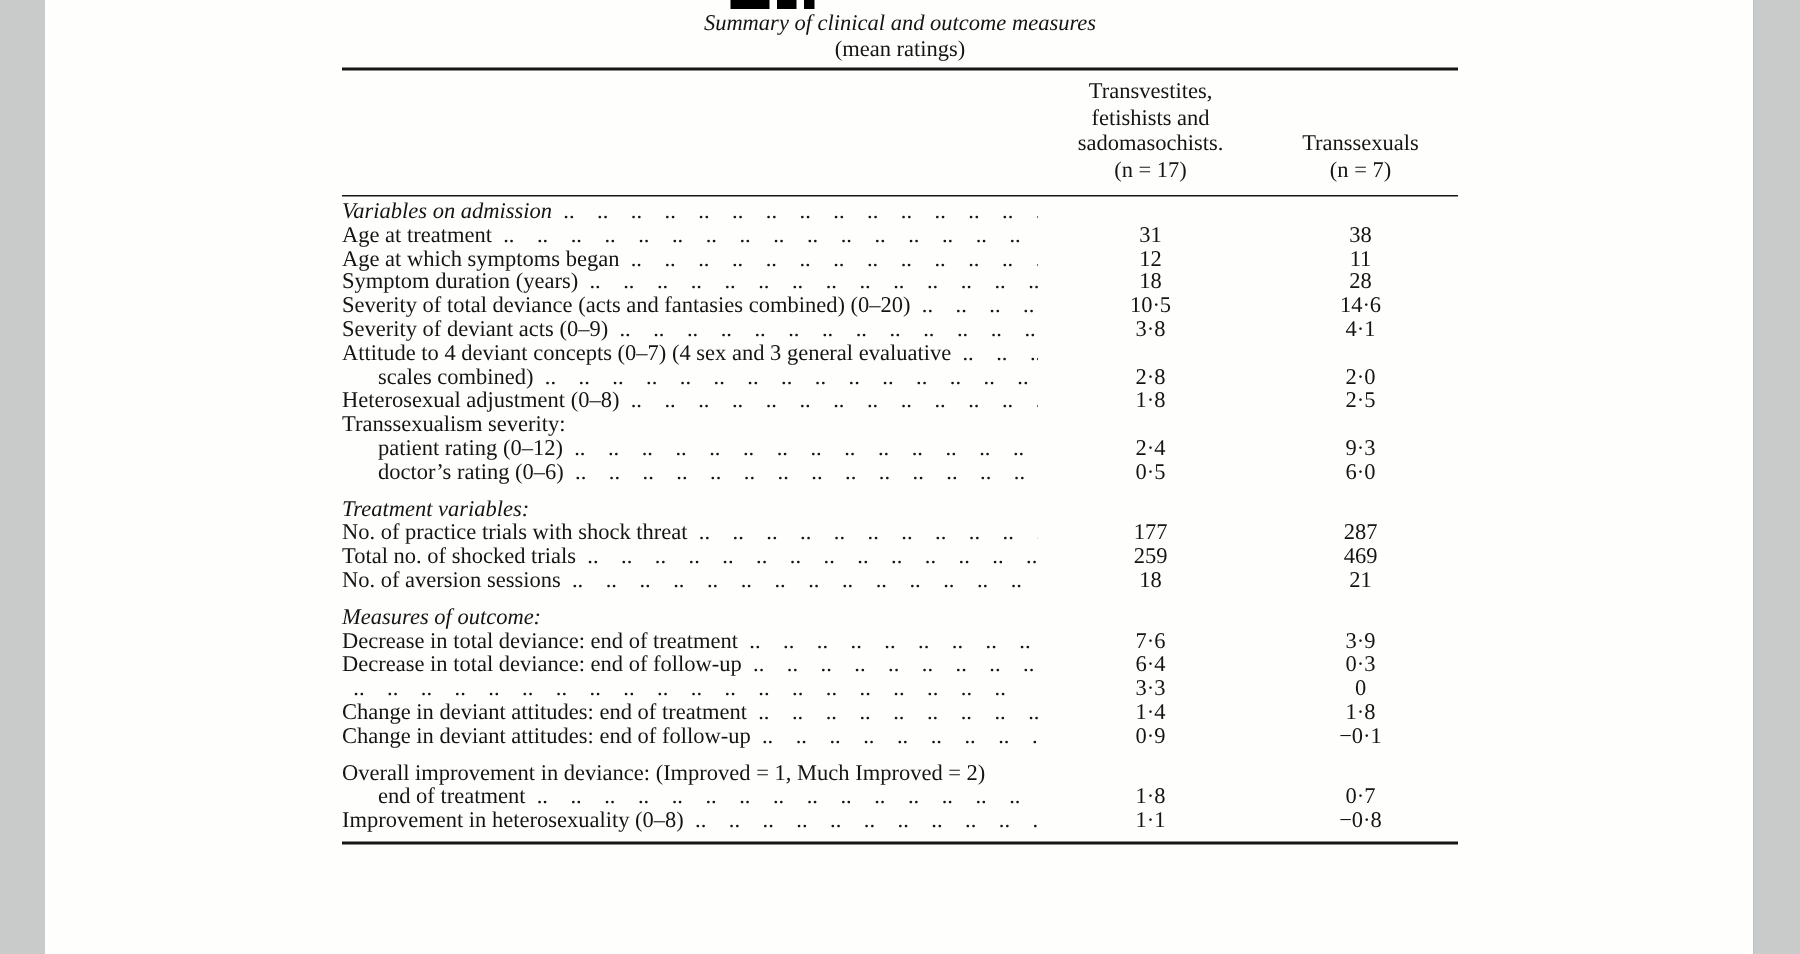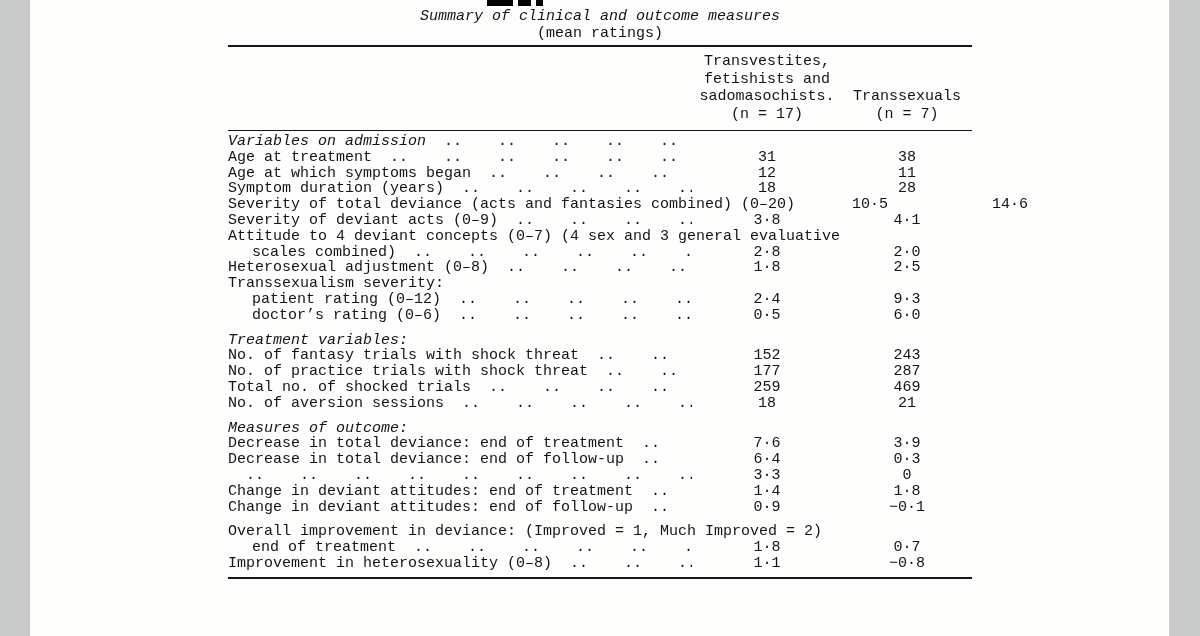--- a/index.html
+++ b/index.html
@@ -3,21 +3,21 @@
 <meta charset="utf-8">
 <style>
   * { box-sizing: border-box; }
   html, body { margin: 0; padding: 0; }
   .screen {
     position: relative;
     width: 1200px;
     height: 636px;
     background: #0c4a6e;
     overflow: hidden;
-    font-family: Liberation Mono, monospace;
+    font-family: Liberation Serif, serif;
     color: #141414;
   }
   .gutter {
     position: absolute;
     top: 0;
     bottom: 0;
     background: #c9cbca;
   }
   .gutter.left { left: 0; width: 30px; }
   .gutter.right { right: 0; width: 31px; }
@@ -210,26 +210,20 @@
             <span class="val v1">0·5</span>
             <span class="val v2">6·0</span>
           </div>
           <div class="trow gap italic">
             <span class="label">Treatment variables:</span>
             <span class="leaders none"></span>
             <span class="val v1"></span>
             <span class="val v2"></span>
           </div>
           <div class="trow">
-            <span class="label">No. of fantasy trials with shock threat</span>
-            <span class="leaders"></span>
-            <span class="val v1">152</span>
-            <span class="val v2">243</span>
-          </div>
-          <div class="trow">
             <span class="label">No. of practice trials with shock threat</span>
             <span class="leaders"></span>
             <span class="val v1">177</span>
             <span class="val v2">287</span>
           </div>
           <div class="trow">
             <span class="label">Total no. of shocked trials</span>
             <span class="leaders"></span>
             <span class="val v1">259</span>
             <span class="val v2">469</span>

